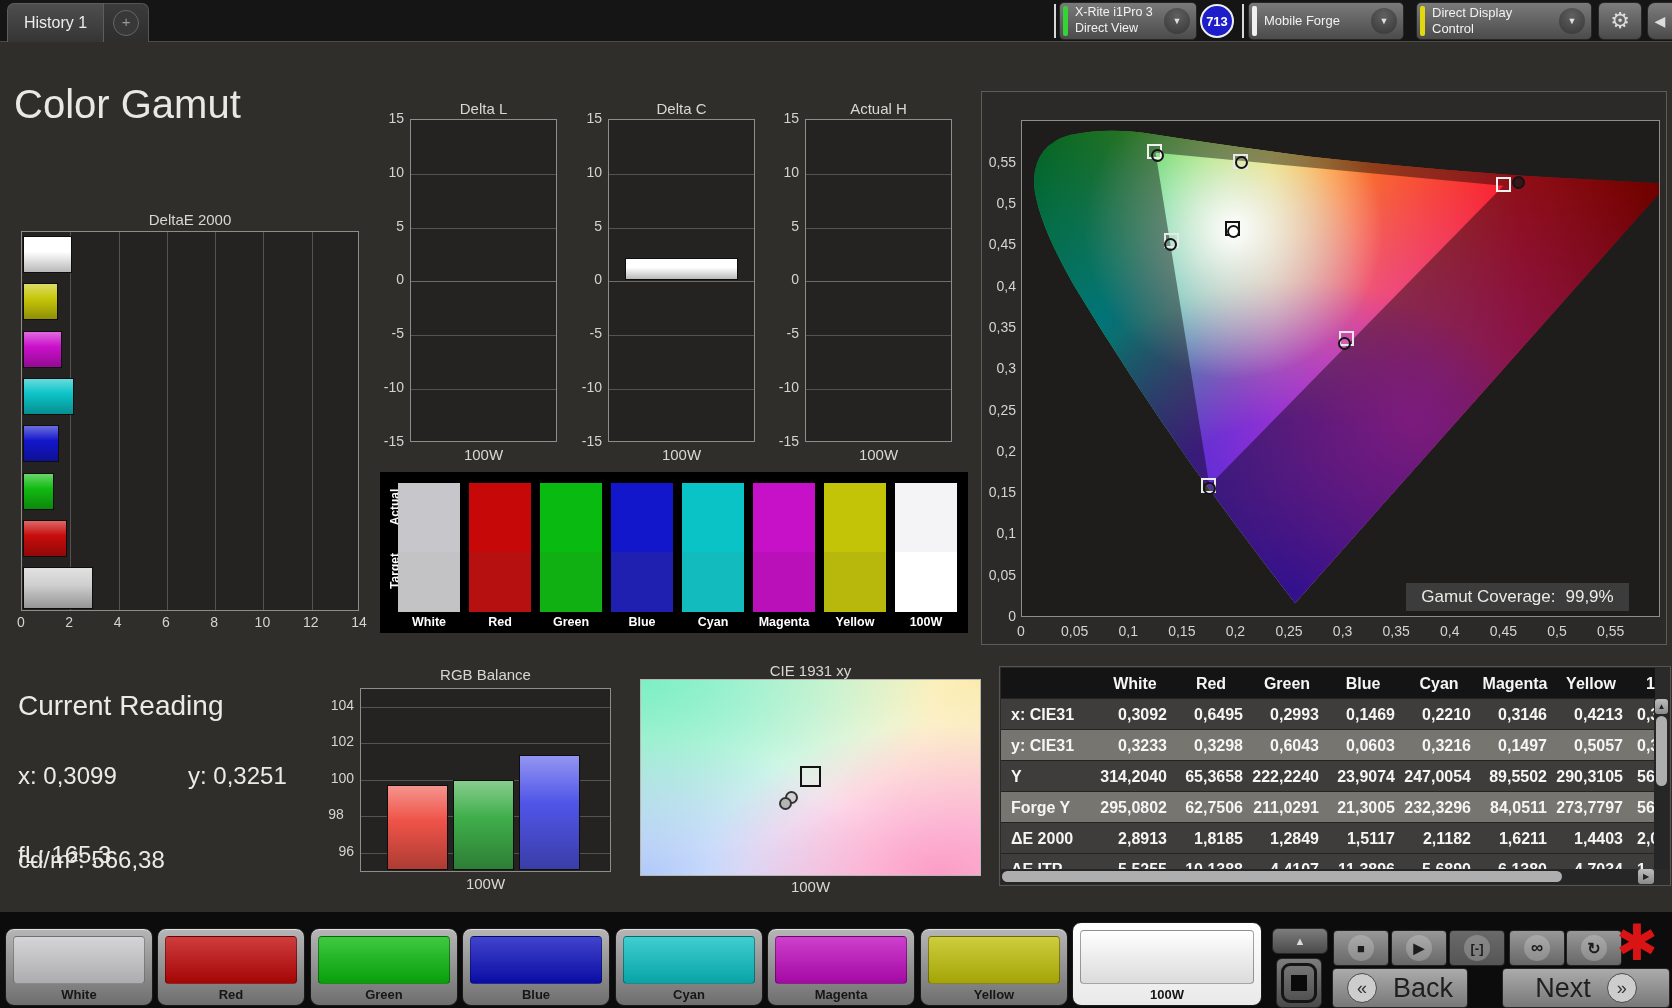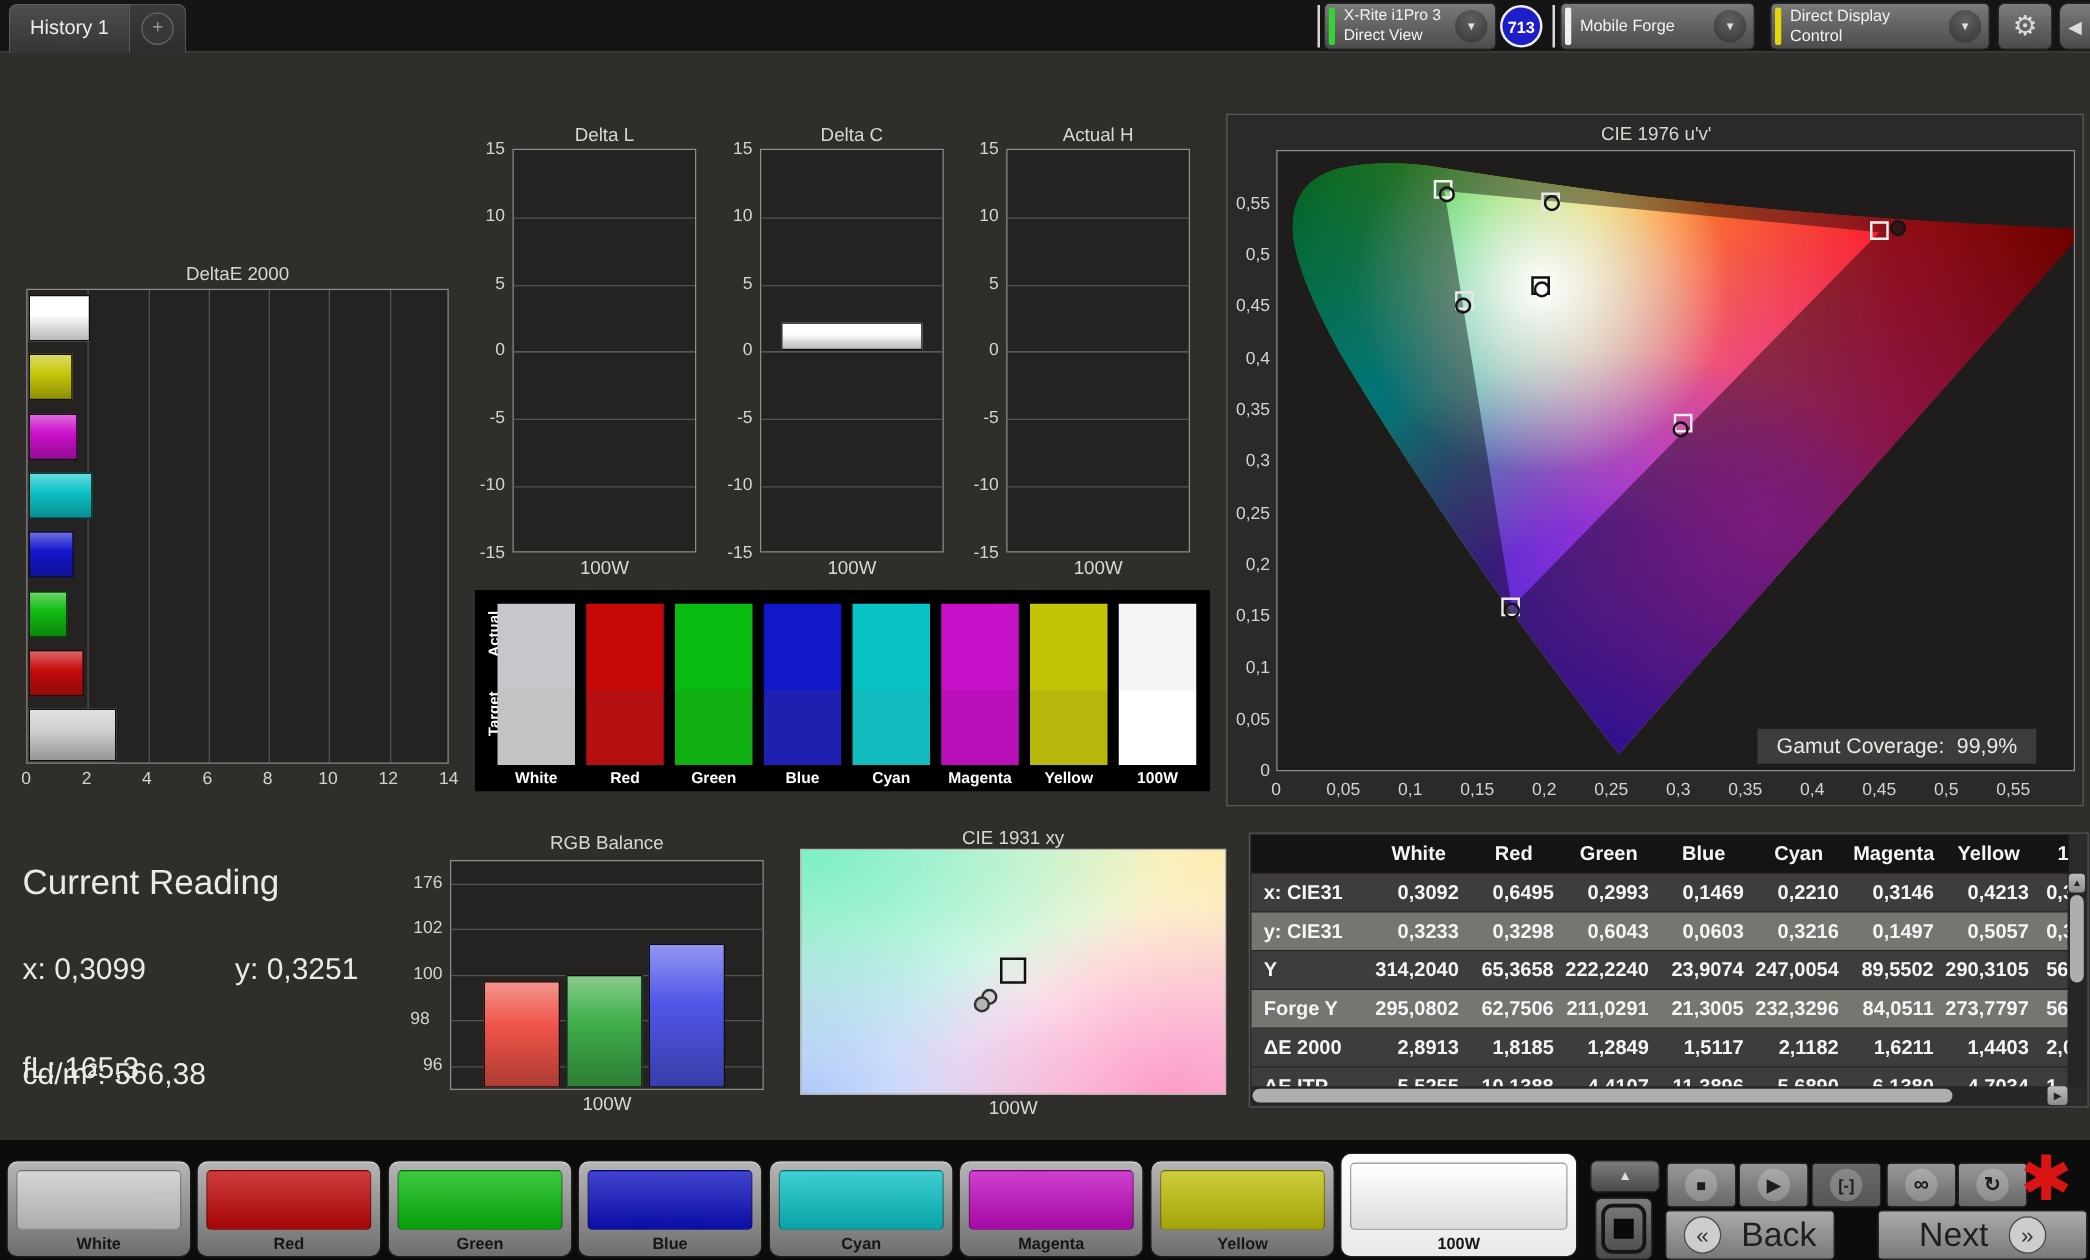--- a/index.html
+++ b/index.html
@@ -98,20 +98,21 @@
       <span class="chev">▼</span>
     </div>
     <div class="sqbtn" style="left:1598px;width:44px;font-size:22px">
         <span>⚙</span>
       </div>
     <div class="sqbtn" style="left:1647px;width:26px;border-radius:8px 0 0 8px;font-size:14px">
         <span>◀</span>
       </div>
   </div>
 
+  <div class="pagetitle">Color Gamut</div>
 
   <div class="ctitle" style="left:21px;top:211px;width:338px">DeltaE 2000</div>
   <div class="plot" id="de-plot" style="left:21px;top:231px;width:338px;height:380px">
       <div class="grid-v" style="left: 48.28px;"></div>
       <div class="grid-v" style="left: 96.56px;"></div>
       <div class="grid-v" style="left: 144.84px;"></div>
       <div class="grid-v" style="left: 193.12px;"></div>
       <div class="grid-v" style="left: 241.4px;"></div>
       <div class="grid-v" style="left: 289.68px;"></div>
       <div class="debar" style="left: 1px; top: 4px; width: 49.487px; height: 37px; background-color: rgb(255, 255, 255);"></div>
@@ -176,21 +177,20 @@
       <div class="swlab" style="left: 373px; top: 143px; width: 62px;">Magenta</div>
       <div class="abs" style="left: 444px; top: 11px; width: 62px; height: 69px; background: rgb(195, 195, 8);"></div>
       <div class="abs" style="left: 444px; top: 80px; width: 62px; height: 60px; background: rgb(183, 183, 12);"></div>
       <div class="swlab" style="left: 444px; top: 143px; width: 62px;">Yellow</div>
       <div class="abs" style="left: 515px; top: 11px; width: 62px; height: 69px; background: rgb(244, 244, 246);"></div>
       <div class="abs" style="left: 515px; top: 80px; width: 62px; height: 60px; background: rgb(255, 255, 255);"></div>
       <div class="swlab" style="left: 515px; top: 143px; width: 62px;">100W</div>
     </div>
 
   <div class="ciepanel" id="ciepanel">
-    <div class="ctitle" style="left:0;top:7px;width:686px">CIE 1976 u'v'</div>
     <div class="plot" id="cie-plot" style="left:39px;top:28px;width:639px;height:497px;background:#1e1d1c">
       <svg width="637" height="495" viewBox="0 0 639 497" preserveAspectRatio="none">
         <defs>
           <clipPath id="shoe">
               <path d="M274,484 Q230,428 170,345 Q105,253 52,165 Q14,98 12,62 Q12,24 48,14 Q86,6 130,13 Q200,24 290,36 Q420,50 520,56 L648,63 Z"></path>
             </clipPath>
           <linearGradient id="lgTop" x1="0" y1="0" x2="1" y2="0">
             <stop offset="0" stop-color="#00a000"></stop>
               <stop offset="0.22" stop-color="#7fd400"></stop>
             <stop offset="0.38" stop-color="#ffe000"></stop>
@@ -481,18 +481,18 @@
     <div class="tick" style="left: 566px; top: 325.32px; width: 36px; text-align: right;">-5</div>
     <div class="tick" style="left: 566px; top: 379.15px; width: 36px; text-align: right;">-10</div>
     <div class="tick" style="left: 566px; top: 432.98px; width: 36px; text-align: right;">-15</div>
     <div class="tick" style="left: 763px; top: 110px; width: 36px; text-align: right;">15</div>
     <div class="tick" style="left: 763px; top: 163.83px; width: 36px; text-align: right;">10</div>
     <div class="tick" style="left: 763px; top: 217.66px; width: 36px; text-align: right;">5</div>
     <div class="tick" style="left: 763px; top: 271.49px; width: 36px; text-align: right;">0</div>
     <div class="tick" style="left: 763px; top: 325.32px; width: 36px; text-align: right;">-5</div>
     <div class="tick" style="left: 763px; top: 379.15px; width: 36px; text-align: right;">-10</div>
     <div class="tick" style="left: 763px; top: 432.98px; width: 36px; text-align: right;">-15</div>
-    <div class="tick" style="left: 318px; top: 697px; width: 36px; text-align: right;">176</div>
+    <div class="tick" style="left: 318px; top: 697px; width: 36px; text-align: right;">104</div>
     <div class="tick" style="left: 318px; top: 733.4px; width: 36px; text-align: right;">102</div>
     <div class="tick" style="left: 318px; top: 769.8px; width: 36px; text-align: right;">100</div>
     <div class="tick" style="left: 318px; top: 806.2px; width: 36px; text-align: center;">98</div>
     <div class="tick" style="left: 318px; top: 842.6px; width: 36px; text-align: right;">96</div>
   </div>
 
 </body></html>

